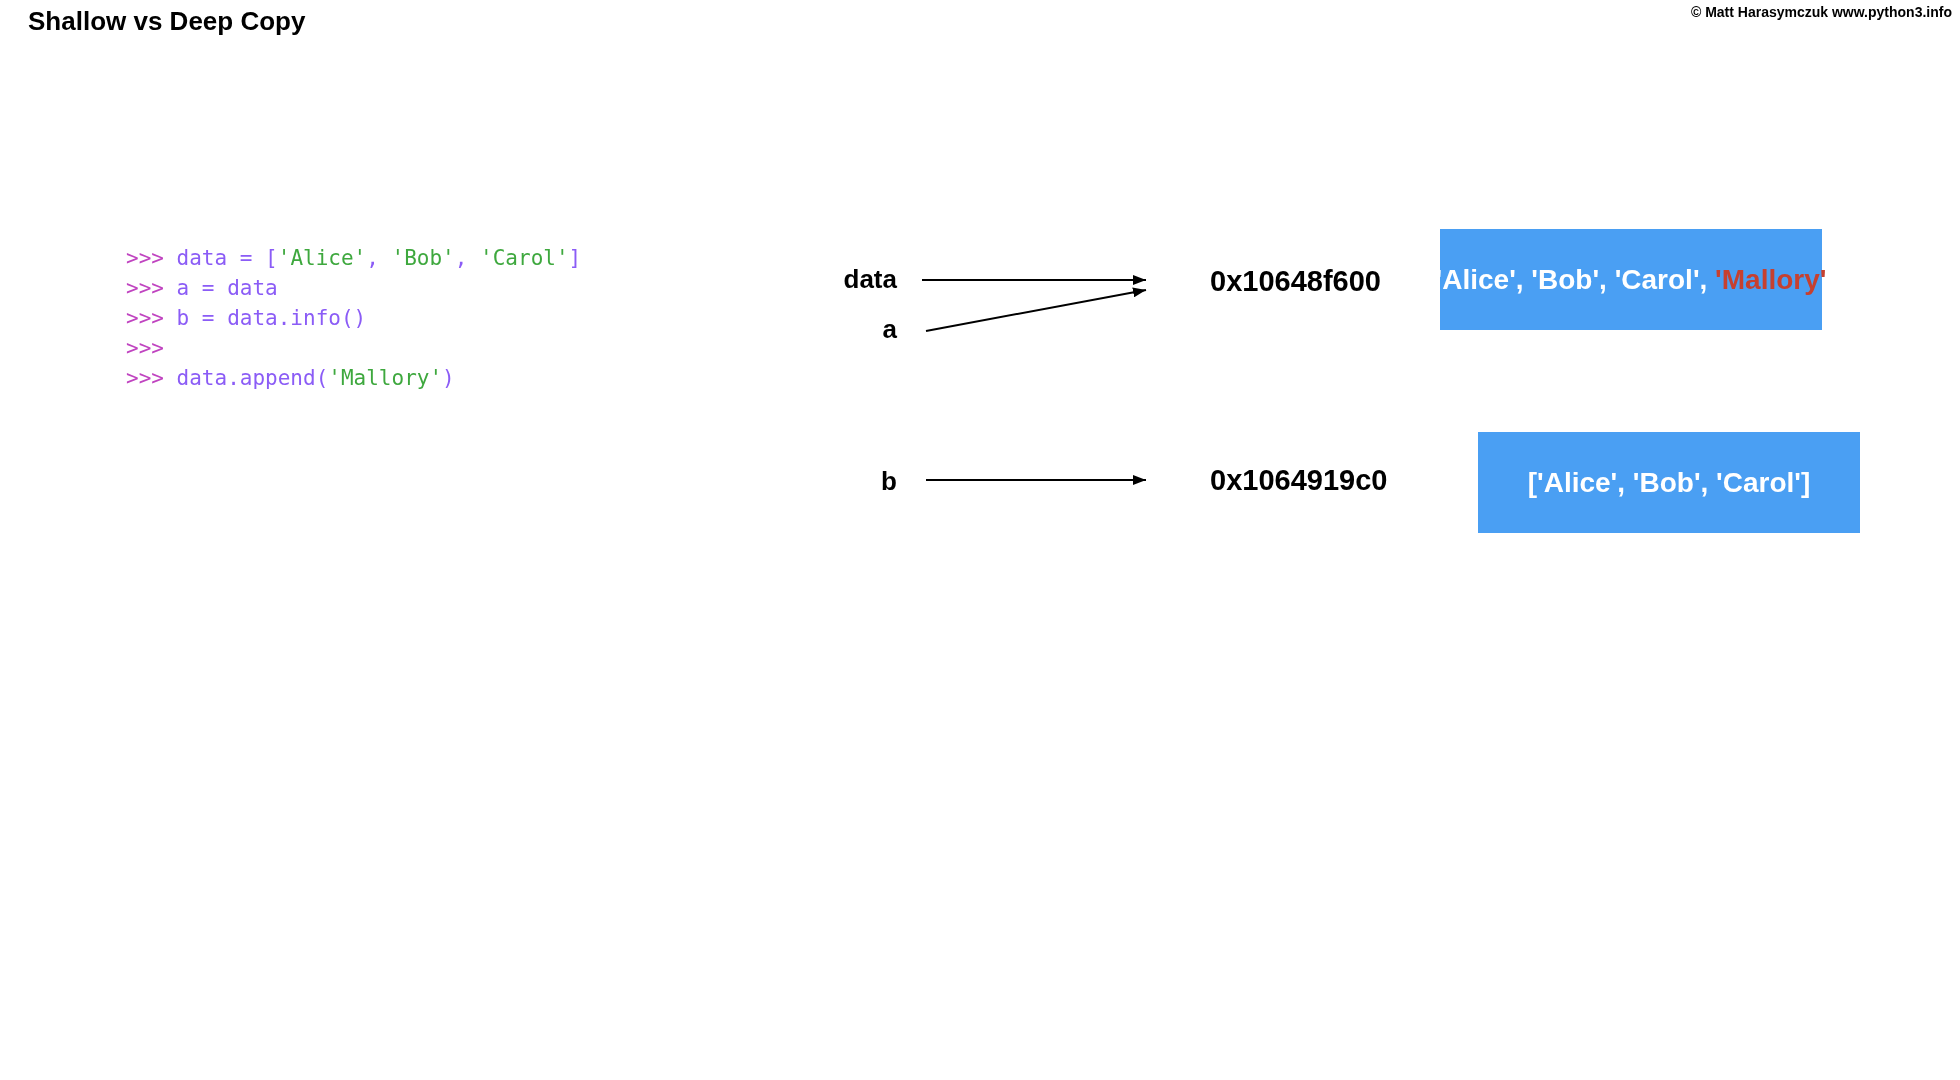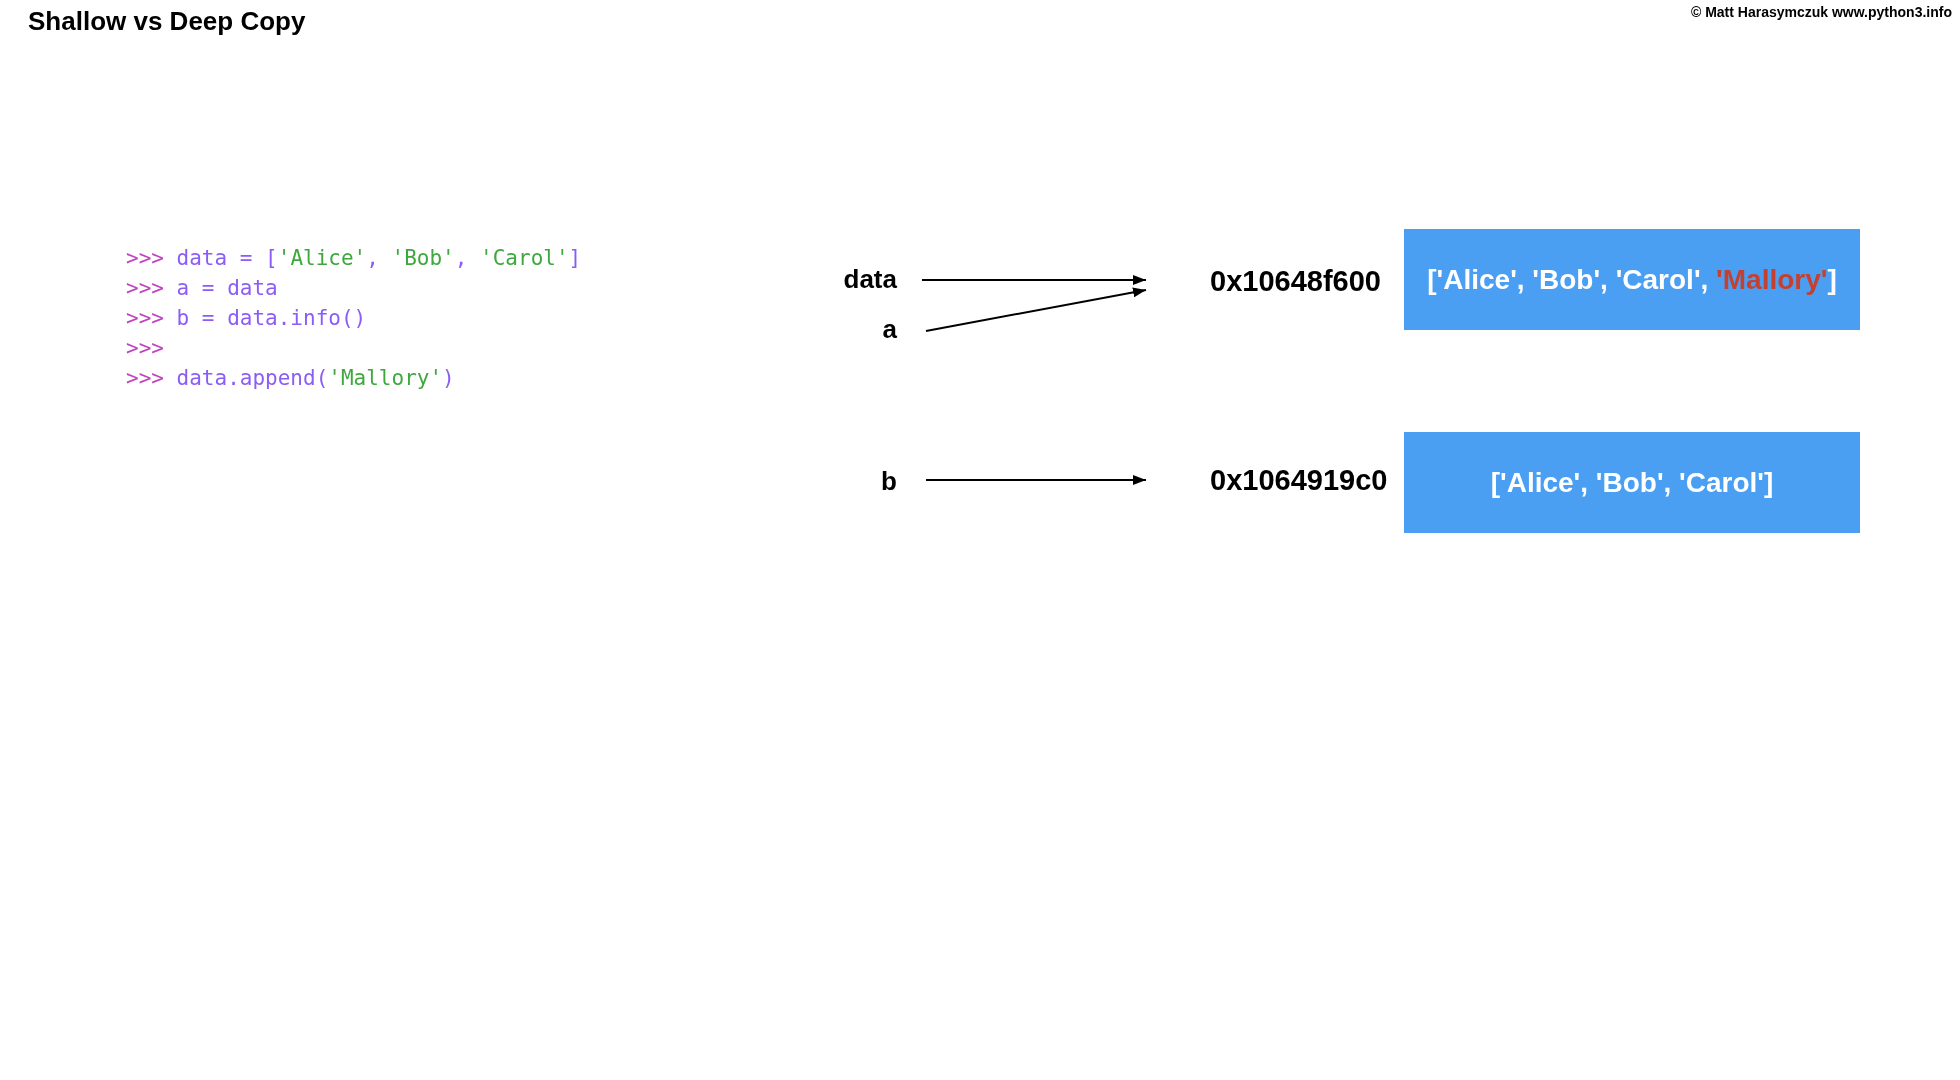--- a/index.html
+++ b/index.html
@@ -47,28 +47,28 @@
   
   .address {
     position: absolute; left: 1210px;
     font-size: 29px; font-weight: 700; line-height: 32px; color: #000;
   }
   .address-shallow { top: 265px; }
   .address-deep    { top: 464px; }
 
   
   .mem-box {
-    position: absolute; left: 1404px; width: 456px; height: 101px;
+    position: absolute; left: 1440px; width: 382px; height: 101px;
     background: var(--box-blue, #4A9FF3);
     color: #ffffff; font-size: 28px; font-weight: 700;
     display: flex; align-items: center; justify-content: center;
     white-space: pre;
   }
   .mem-box-shallow { top: 229px; }
-  .mem-box-deep    { top: 432px; }
+  .mem-box-deep    { top: 432px; margin-left: 38px; }
   .appended { color: var(--appended-red, #C6402F); }
 
   
   .arrows {
     position: absolute; left: 0; top: 0;
     pointer-events: none;
   }
 </style>
 </head>
 <body>

